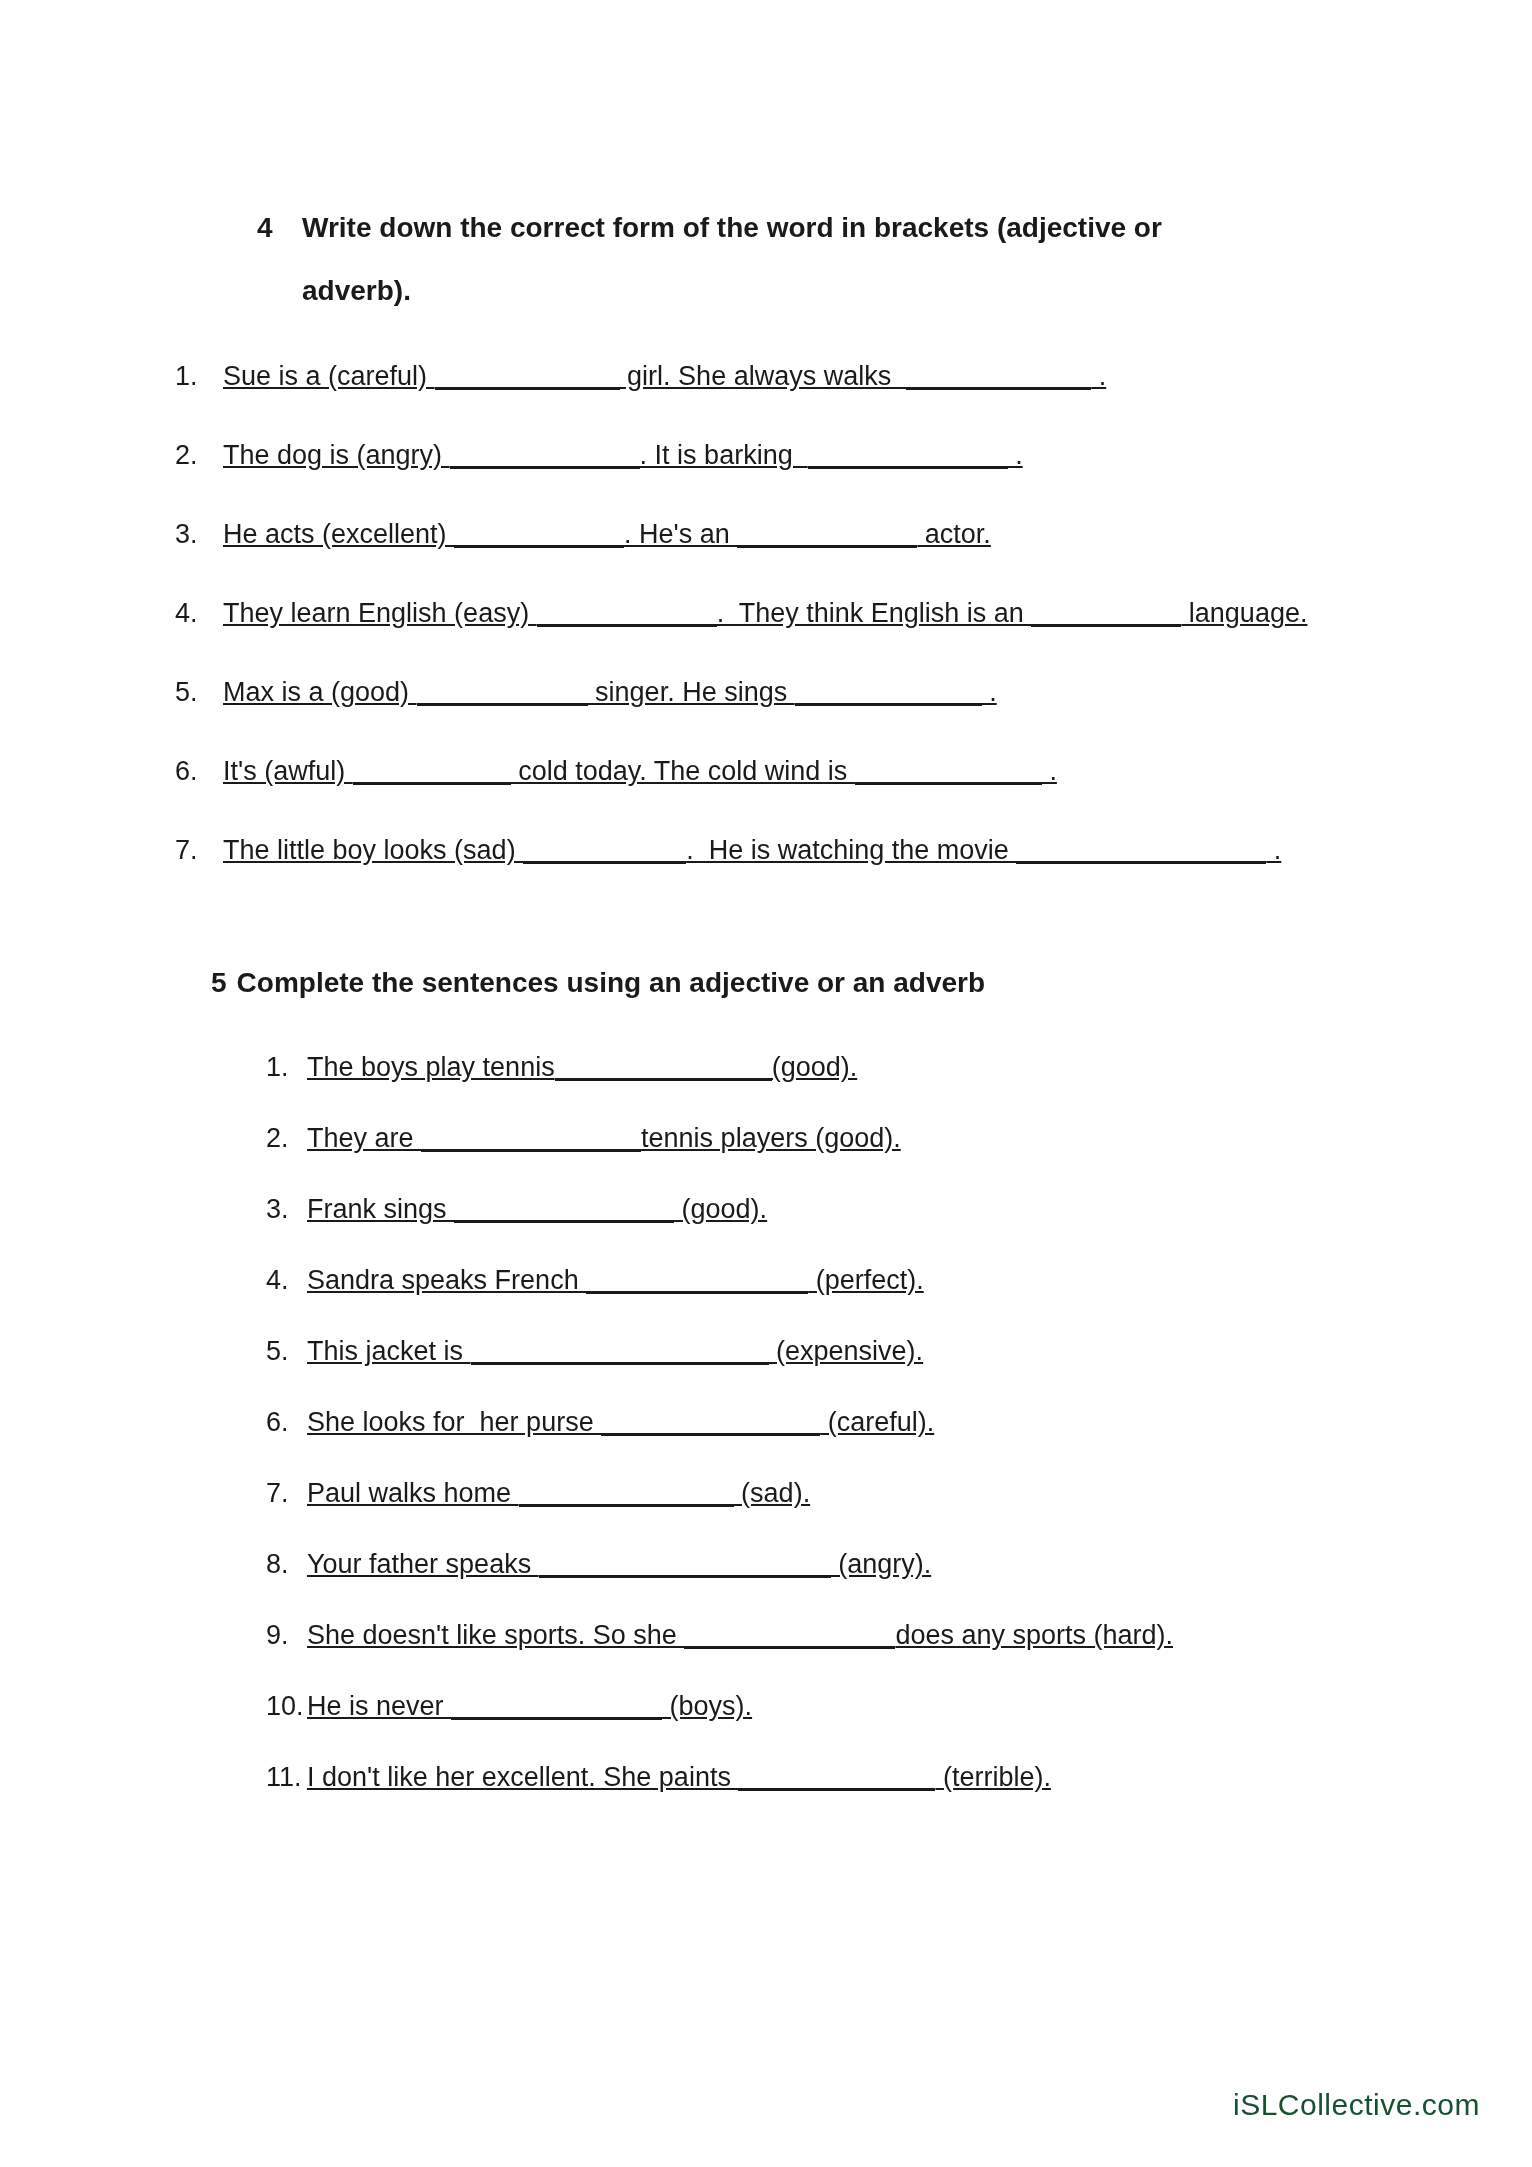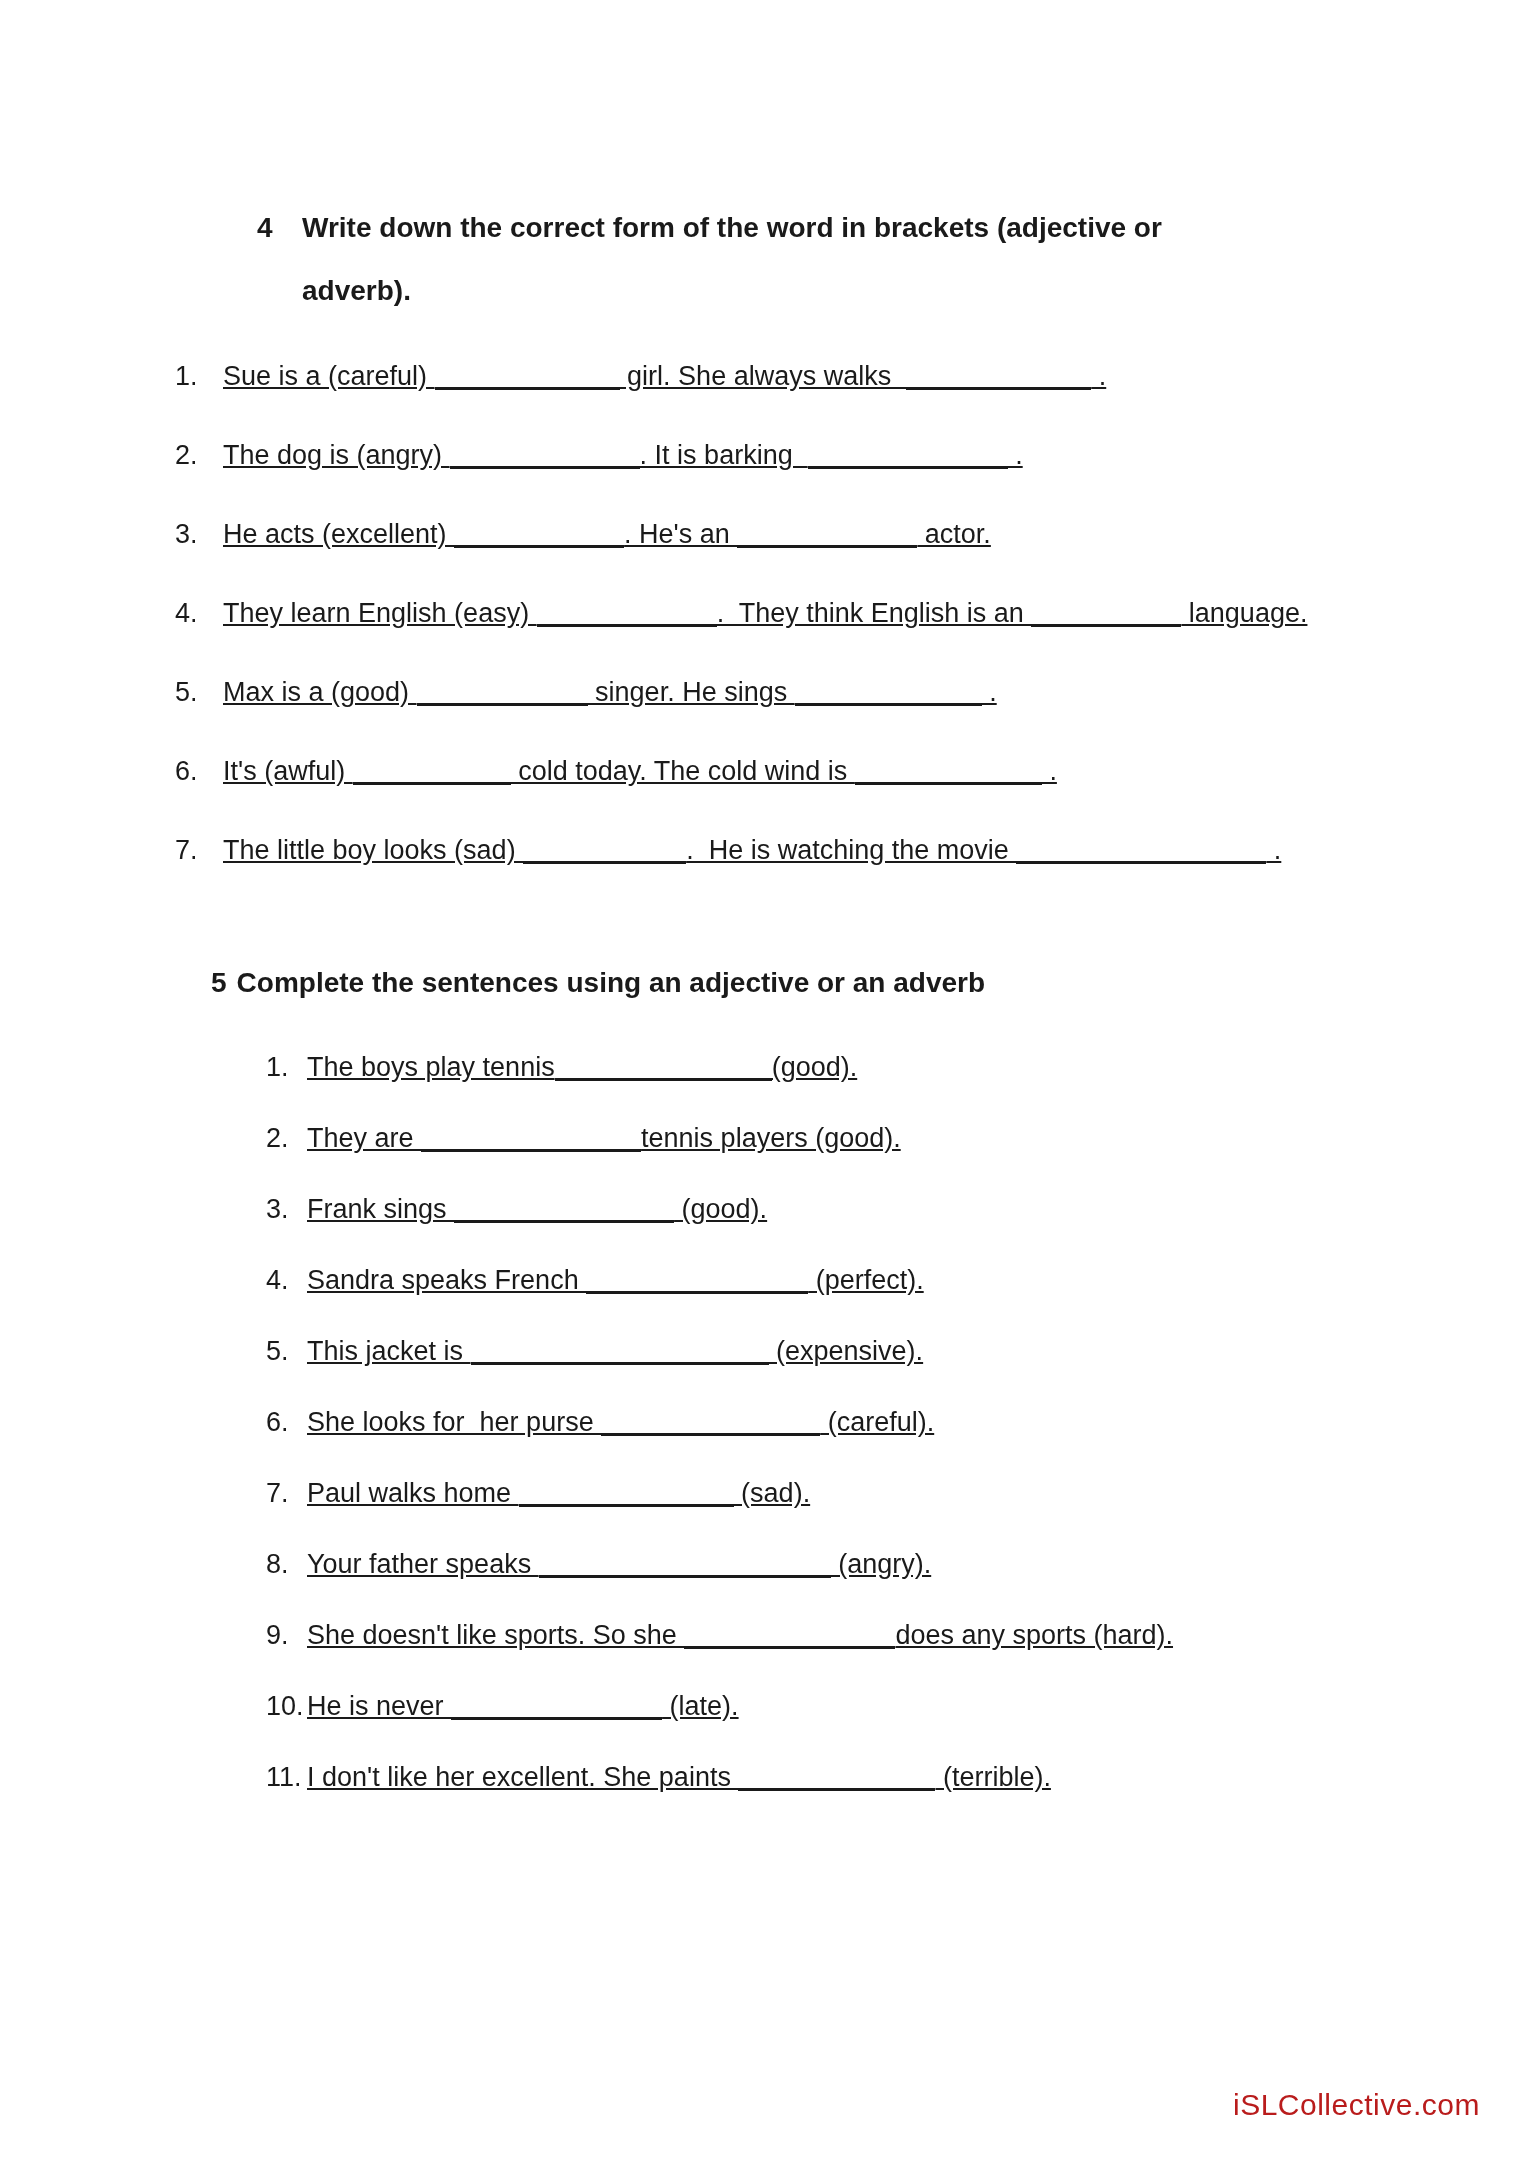--- a/index.html
+++ b/index.html
@@ -127,23 +127,23 @@
       <div class="row">
         <span class="num">8.</span>
         <span class="sentence"><span>Your father speaks </span><span class="blank" style="width: 292px; border-bottom-color: rgb(26, 26, 26);"></span><span> (angry).</span></span>
       </div>
       <div class="row">
         <span class="num">9.</span>
         <span class="sentence"><span>She doesn't like sports. So she </span><span class="blank" style="width: 211px; border-bottom-color: rgb(26, 26, 26);"></span><span>does any sports (hard).</span></span>
       </div>
       <div class="row">
         <span class="num">10.</span>
-        <span class="sentence"><span>He is never </span><span class="blank" style="width: 211px; border-bottom-color: rgb(26, 26, 26);"></span><span> (late).</span></span>
+        <span class="sentence"><span>He is never </span><span class="blank" style="width: 211px; border-bottom-color: rgb(26, 26, 26);"></span><span> (boys).</span></span>
       </div>
       <div class="row">
         <span class="num">11.</span>
         <span class="sentence"><span>I don't like her excellent. She paints </span><span class="blank" style="width: 197px; border-bottom-color: rgb(26, 26, 26);"></span><span> (terrible).</span></span>
       </div>
     </div>
 
-  <div class="footer" style="color: #b91c1c;">iSLCollective.com</div>
+  <div class="footer" style="color: #14532d;">iSLCollective.com</div>
 
 </div>
 
 </body></html>

